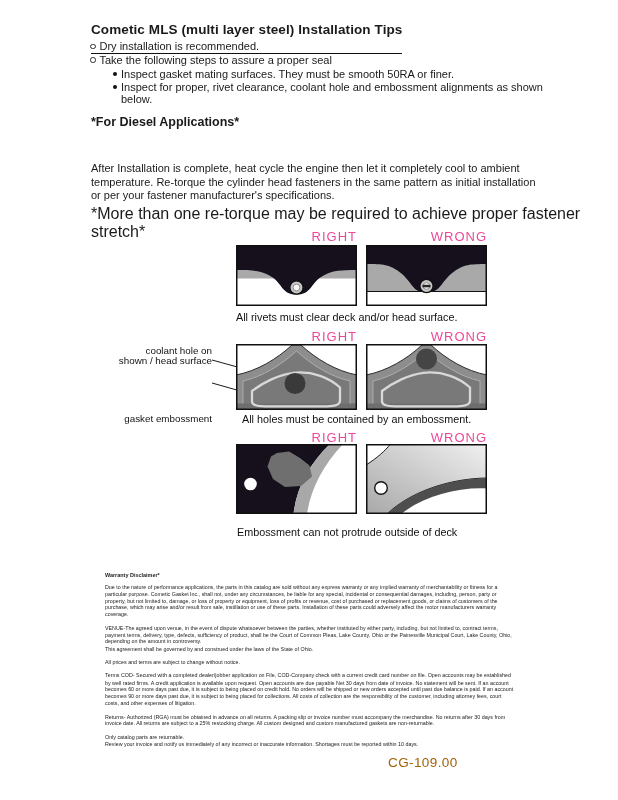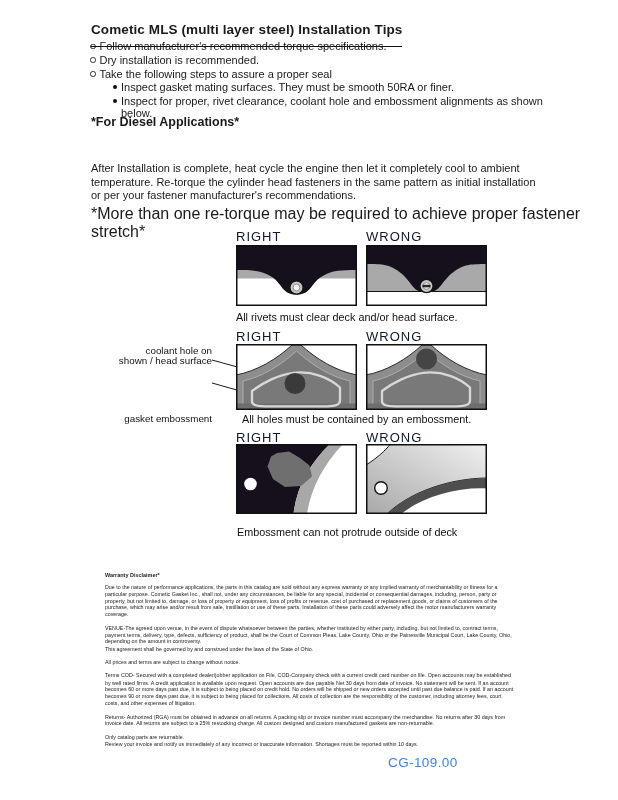--- a/index.html
+++ b/index.html
@@ -4,88 +4,84 @@
 <style>
   html,body { margin:0; padding:0; background:#ffffff; }
   .page {
     position:relative; width:618px; height:800px; background:#ffffff;
     font-family:"Liberation Sans", sans-serif; color:#1a1a1a; overflow:hidden;
   }
   .abs { position:absolute; }
 
   .title {
     left:91px; top:22px; font-size:13.5px; font-weight:bold;
-    border-bottom:1.6px solid #101010; padding-bottom:9px; letter-spacing:0.1px;
+    border-bottom:1.6px solid #101010; padding-bottom:16px; letter-spacing:0.1px;
   }
 
   .tips { left:90px; top:40px; width:470px; font-size:11px; }
   .tip-row { display:flex; align-items:flex-start; height:13.8px; }
   .tip-row.sub { padding-left:23px; }
   .o-dot { flex:0 0 auto; width:3.5px; height:3.5px; border:1px solid #2b2b2b; border-radius:50%; margin:3.5px 4px 0 0; }
   .f-dot { flex:0 0 auto; width:4px; height:4px; background:#111; border-radius:50%; margin:4px 4px 0 0; }
 
   .diesel-heading { left:91px; top:115px; font-size:12.5px; font-weight:bold; }
   .para { left:91px; font-size:11px; }
   .para div { height:13.6px; }
   .note { left:91px; top:205px; font-size:16px; }
 
-  .fig-header { width:121px; text-align:left; font-size:13px; letter-spacing:1px; color:#0f172a; }
+  .fig-header { width:121px; text-align:right; font-size:13px; letter-spacing:1px; color:#ec4899; }
   .fig-caption { font-size:10.8px; color:#111; }
   .fig-caption div { height:10.5px; }
 
   .callout { width:112px; text-align:right; font-size:9.8px; line-height:9.6px; color:#111; }
 
   .wd {
     left:105px; top:572px; width:617px;
     transform:scale(0.667); transform-origin:0 0;
     font-size:8px; line-height:10.3px; color:#232323;
   }
   .wd h4 { margin:0 0 8px 0; font-size:8.2px; font-weight:bold; }
   .wd p { margin:0 0 10px 0; }
   .wd p.tight { margin-bottom:0; }
 
-  .page-number { left:388px; top:755px; font-size:13.5px; letter-spacing:0.4px; color:#3b82f6; }
+  .page-number { left:388px; top:755px; font-size:13.5px; letter-spacing:0.4px; color:#a16207; }
 
   svg { display:block; }
 </style>
 </head>
 <body>
 
 <div class="page">
 
   <div class="abs title">Cometic MLS (multi layer steel) Installation Tips</div>
 
   <div class="abs tips">
     <div class="tip-row">
       <span class="o-dot"></span>
-      <span>Follow manufacturer's recommended torque specifications.</span>
-    </div>
-    <div class="tip-row">
-      <span class="o-dot"></span>
       <span>Dry installation is recommended.</span>
     </div>
     <div class="tip-row">
       <span class="o-dot"></span>
       <span>Take the following steps to assure a proper seal</span>
     </div>
     <div class="tip-row sub">
       <span class="f-dot"></span>
       <span>Inspect gasket mating surfaces.  They must be smooth 50RA or finer.</span>
     </div>
     <div class="tip-row sub">
       <span class="f-dot"></span>
       <span>Inspect for proper, rivet clearance, coolant hole and embossment alignments as shown below.</span>
     </div>
   </div>
 
   <div class="abs diesel-heading">*For Diesel Applications*</div>
   <div class="abs para" style="top:162px;">
     <div>After Installation is complete, heat cycle the engine then let it completely cool to ambient</div>
     <div>temperature. Re-torque the cylinder head fasteners in the same pattern as initial installation</div>
-    <div>or per your fastener manufacturer's recommendations.</div>
+    <div>or per your fastener manufacturer's specifications.</div>
   </div>
   <div class="abs note">*More than one re-torque may be required to achieve proper fastener stretch*</div>
 
   <div class="abs fig-header" style="left:236px; top:229px;">RIGHT</div>
   <div class="abs fig-header" style="left:366px; top:229px;">WRONG</div>
 
   <div class="abs" style="left:236px; top:245px;">
     <svg width="121" height="61" viewBox="0 0 121 61">
       <rect x="0" y="0" width="121" height="61" fill="#ffffff"></rect>
       <rect x="1" y="24" width="119" height="9.5" fill="#a9a9a9"></rect>

